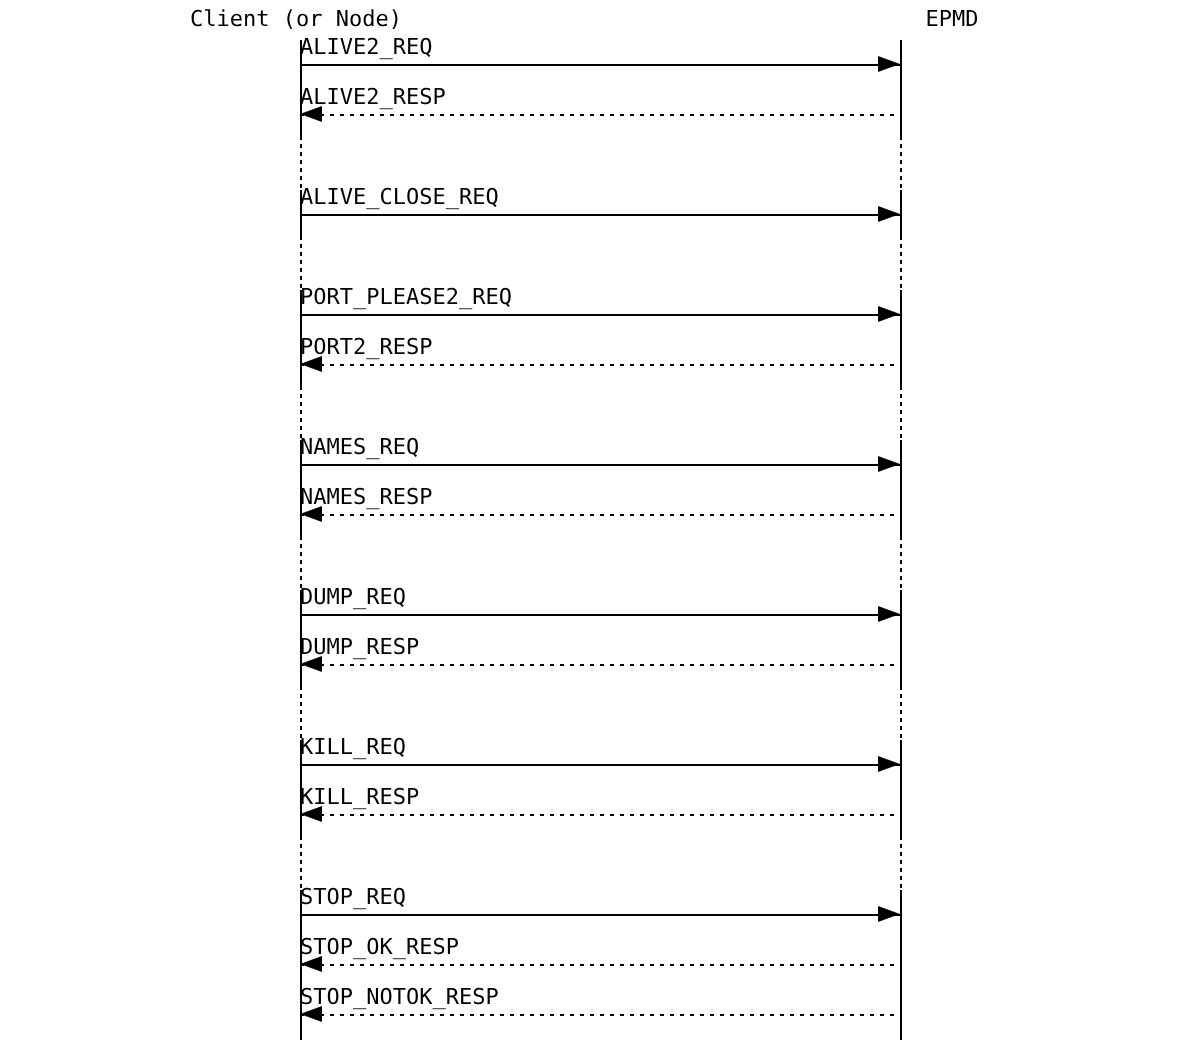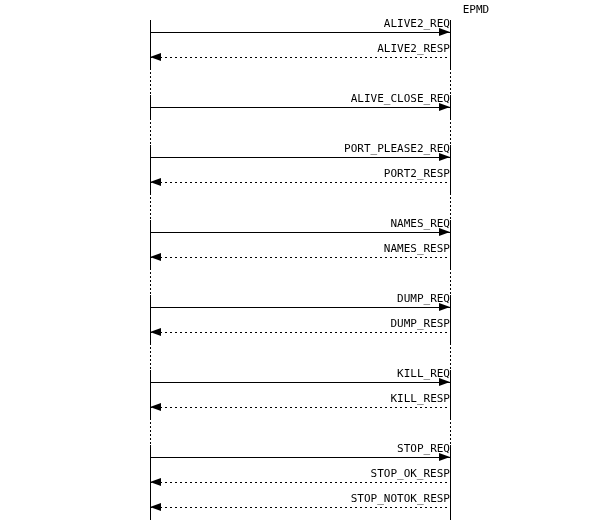--- a/index.html
+++ b/index.html
@@ -38,21 +38,21 @@
     position: absolute;
     left: 150px;
     width: 300px;
     height: 0;
   }
   .msg .lbl {
     position: absolute;
     left: 0;
     right: 0;
     bottom: 2px;
-    text-align: right;
+    text-align: left;
     white-space: nowrap;
     line-height: 12px;
   }
   .msg .line {
     position: absolute;
     left: 0;
     right: 0;
     top: 0;
     height: 1px;
   }
@@ -67,20 +67,21 @@
     border-bottom: 4px solid transparent;
   }
   .head.right { right: 0; border-left: 11px solid #000000; }
   .head.left  { left: 0;  border-right: 11px solid #000000; }
 </style>
 </head>
 <body>
 
 <div class="stage">
 
+  <div class="actor" style="left:148px">Client (or Node)</div>
   <div class="actor" style="left:476px">EPMD</div>
 
   <div class="lifeline" style="left:150px">
     <i class="ls" style="top:0;height:48px"></i>
     <i class="ld" style="top:48px;height:27px"></i>
     <i class="ls" style="top:75px;height:23px"></i>
     <i class="ld" style="top:98px;height:27px"></i>
     <i class="ls" style="top:125px;height:48px"></i>
     <i class="ld" style="top:173px;height:27px"></i>
     <i class="ls" style="top:200px;height:48px"></i>

